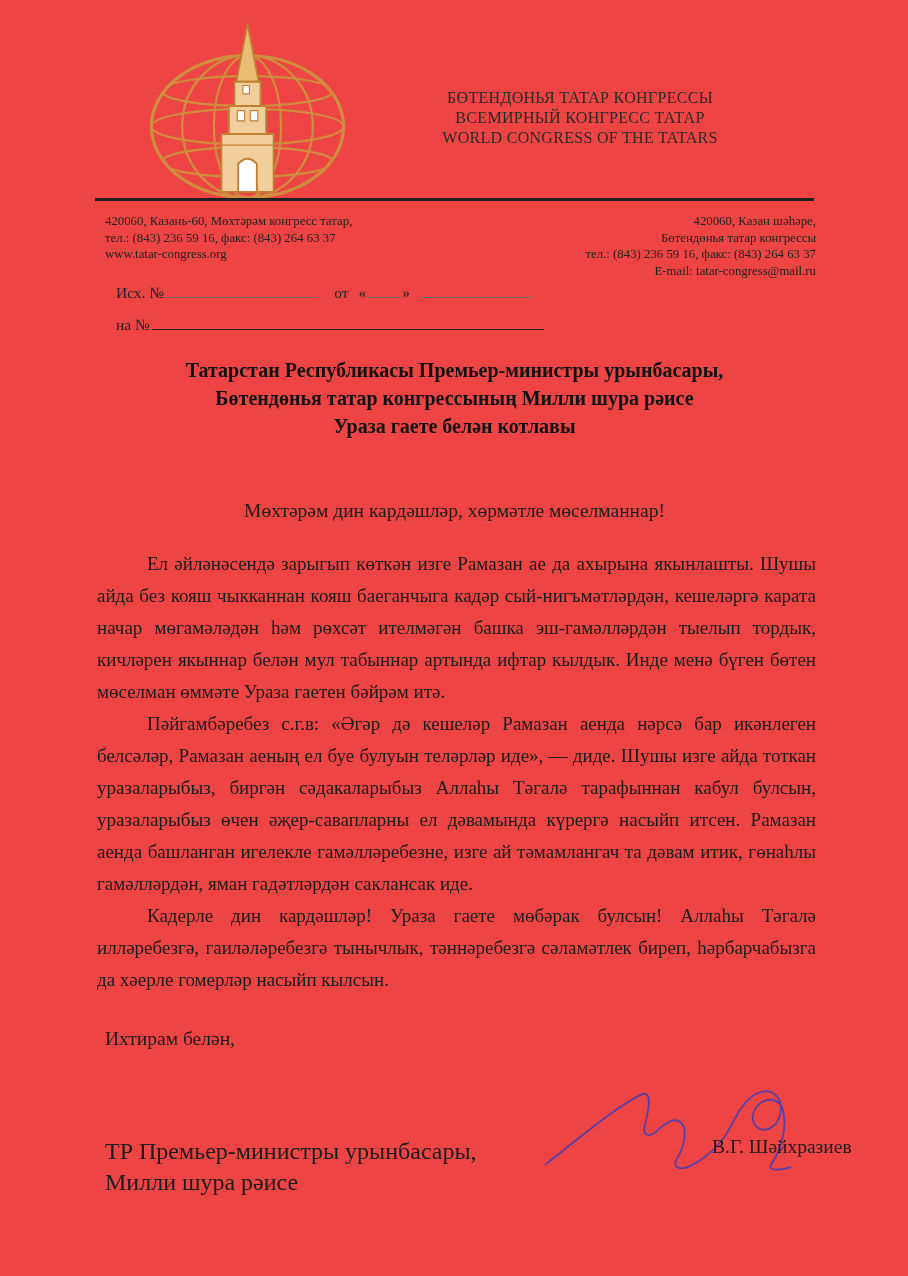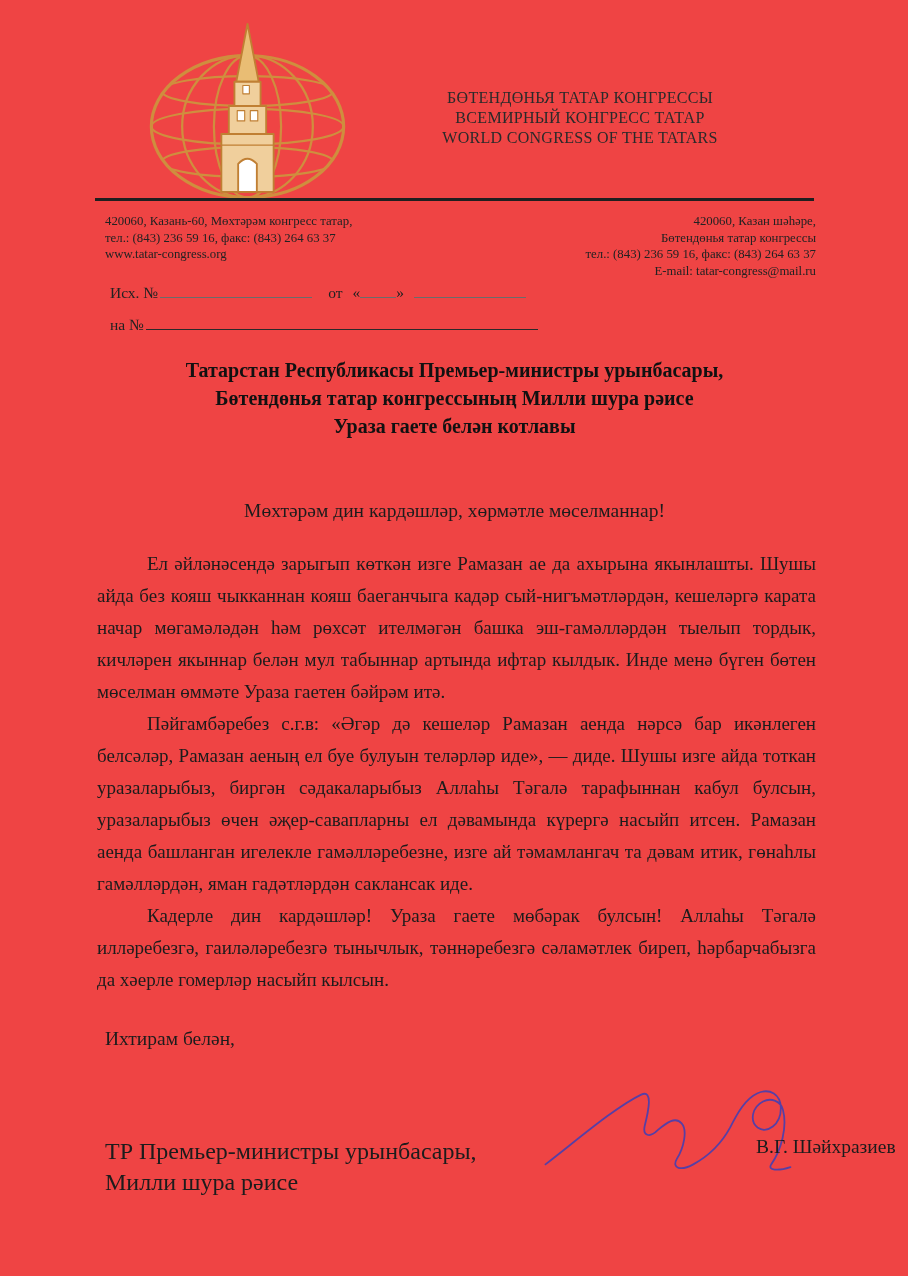--- a/index.html
+++ b/index.html
@@ -18,21 +18,21 @@
     position:absolute;left:350px;top:88px;width:460px;
     text-align:center;font-size:16px;line-height:20px;
     color:#2a2a2a;letter-spacing:0.3px;white-space:nowrap;
   }
   .rule{position:absolute;left:95px;top:198px;width:719px;height:3px;background:#1f1f1f;}
   
   .contact{position:absolute;top:213px;font-size:12.8px;line-height:16.5px;color:#222;}
   .contact.left{left:105px;text-align:left;}
   .contact.right{left:450px;width:366px;text-align:right;}
   
-  .ref-row{position:absolute;left:110px;font-size:15.5px;color:#222;white-space:nowrap;}
+  .ref-row{position:absolute;left:116px;font-size:15.5px;color:#222;white-space:nowrap;}
   .ref-row.row1{top:282px;}
   .ref-row.row2{top:314px;}
   .blank{display:inline-block;border-bottom:1.4px solid #6b6b6b;height:15px;vertical-align:baseline;}
   .blank.b1{width:152px;margin-right:14px;}
   .blank.b2{width:36px;}
   .blank.b3{width:112px;margin-left:10px;}
   .blank.b4{width:392px;border-bottom-color:#2a2a2a;}
   .ref-row .lbl{margin-right:2px;}
   .ref-row .ot{margin:0 10px 0 2px;}
   
@@ -47,21 +47,21 @@
   }
   .body-text{
     position:absolute;left:97px;top:548px;width:719px;
     font-size:19px;line-height:32px;text-align:justify;color:#1c1c1c;
   }
   .body-text p{margin:0;text-indent:50px;}
   
   .regards{position:absolute;left:105px;top:1028px;font-size:19.5px;}
   .position-block{position:absolute;left:105px;top:1136px;font-size:24px;line-height:31px;}
   .signature{position:absolute;left:540px;top:1068px;width:260px;height:125px;}
-  .signer-name{position:absolute;left:712px;top:1136px;font-size:19.5px;white-space:nowrap;margin-left:44px;}
+  .signer-name{position:absolute;left:712px;top:1136px;font-size:19.5px;white-space:nowrap;}
 </style>
 </head>
 <body>
 
 <div class="page">
 
   <div class="logo">
     <svg viewBox="0 0 230 195" width="215" height="182" aria-hidden="true">
       <defs>
         <clipPath id="globeclip">

